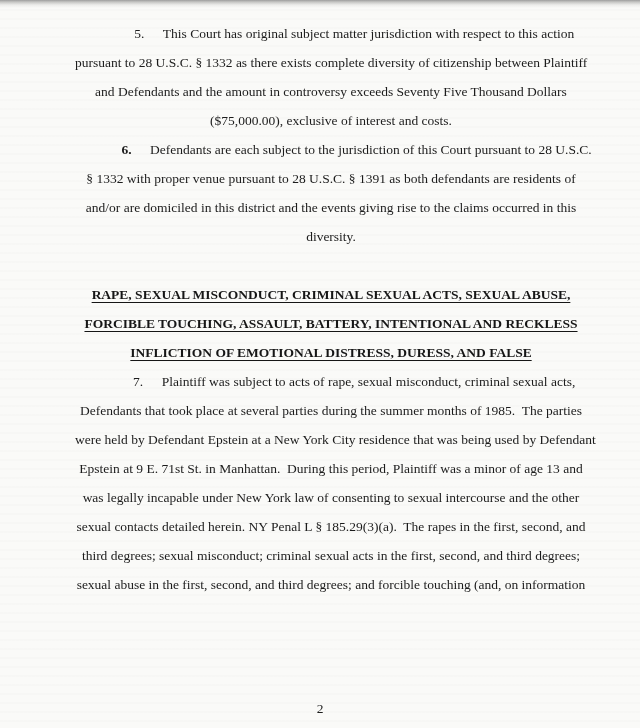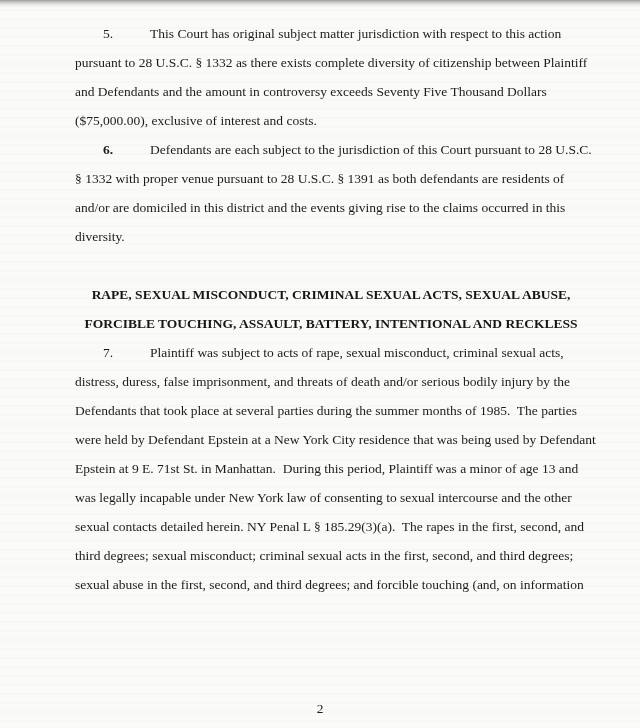--- a/index.html
+++ b/index.html
@@ -35,34 +35,36 @@
     position: absolute;
     left: 75px;
     top: 19px;
     width: 512px;
   }
   .line {
     height: 29px;
     line-height: 29px;
     font-size: 13.5px;
     white-space: pre;
+    text-align: center;
   }
   .pnum {
     display: inline-block;
     margin-left: 28px;
     width: 47px;
   }
   .pnum.bold { font-weight: bold; }
   .heading { margin-top: 29px; }
   .hline {
     height: 29px;
     line-height: 29px;
     font-size: 13.5px;
     font-weight: bold;
     text-align: center;
+    text-decoration: underline;
     text-underline-offset: 3px;
     white-space: pre;
     color: #161616;
   }
   .pageno {
     position: absolute;
     left: 0; right: 0;
     top: 694px;
     height: 29px;
     line-height: 29px;
@@ -85,24 +87,24 @@
     </div>
   <div class="para" id="para-6">
       <div class="line"><span class="pnum bold">6.</span><span>Defendants are each subject to the jurisdiction of this Court pursuant to 28 U.S.C.</span></div>
       <div class="line">§ 1332 with proper venue pursuant to 28 U.S.C. § 1391 as both defendants are residents of</div>
       <div class="line">and/or are domiciled in this district and the events giving rise to the claims occurred in this</div>
       <div class="line">diversity.</div>
     </div>
   <div class="heading" id="heading">
       <div class="hline">RAPE, SEXUAL MISCONDUCT, CRIMINAL SEXUAL ACTS, SEXUAL ABUSE,</div>
       <div class="hline">FORCIBLE TOUCHING, ASSAULT, BATTERY, INTENTIONAL AND RECKLESS</div>
+      <div class="hline">INFLICTION OF EMOTIONAL DISTRESS, DURESS, AND FALSE</div>
     </div>
   <div class="para" id="para-7">
       <div class="line"><span class="pnum">7.</span><span>Plaintiff was subject to acts of rape, sexual misconduct, criminal sexual acts,</span></div>
-      <div class="line">distress, duress, false imprisonment, and threats of death and/or serious bodily injury by the</div>
       <div class="line">Defendants that took place at several parties during the summer months of 1985.  The parties</div>
       <div class="line">were held by Defendant Epstein at a New York City residence that was being used by Defendant</div>
       <div class="line">Epstein at 9 E. 71st St. in Manhattan.  During this period, Plaintiff was a minor of age 13 and</div>
       <div class="line">was legally incapable under New York law of consenting to sexual intercourse and the other</div>
       <div class="line">sexual contacts detailed herein. NY Penal L § 185.29(3)(a).  The rapes in the first, second, and</div>
       <div class="line">third degrees; sexual misconduct; criminal sexual acts in the first, second, and third degrees;</div>
       <div class="line">sexual abuse in the first, second, and third degrees; and forcible touching (and, on information</div>
     </div>
 </div>
 

